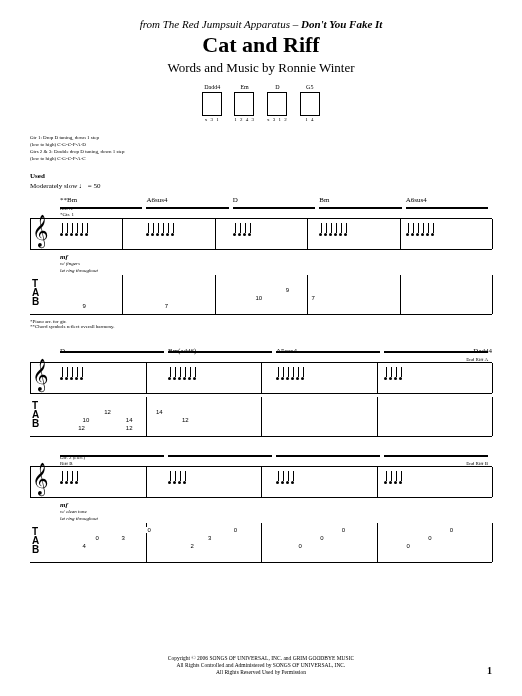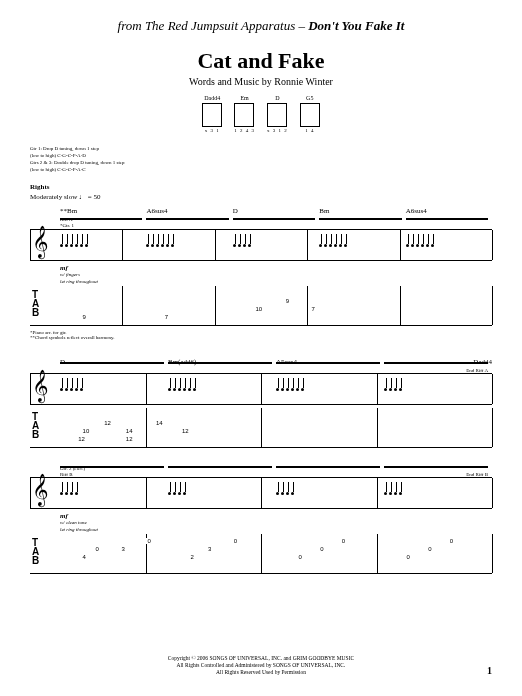--- a/index.html
+++ b/index.html
@@ -6,24 +6,24 @@
   body {
     width: 522px;
     height: 696px;
     background: #fff;
     font-family: Georgia, 'Times New Roman', serif;
     color: #000;
     position: relative;
     padding: 18px 30px 20px 30px;
   }
   .header { text-align: center; margin-bottom: 8px; }
-  .from-line { font-size: 13px; font-style: italic; margin-bottom: 14px; }
+  .from-line { font-size: 11px; font-style: italic; margin-bottom: 2px; }
   .from-line .album { font-weight: bold; font-style: italic; }
   .title { font-size: 22px; font-weight: bold; margin-bottom: 2px; }
-  .credits { font-size: 10px; margin-bottom: 8px; }
+  .credits { font-size: 13px; margin-bottom: 8px; }
   .chord-diagrams { display: flex; justify-content: center; gap: 12px; margin-bottom: 12px; }
   .chord-box { text-align: center; }
   .chord-label { font-size: 6px; margin-bottom: 2px; }
   .chord-grid {
     width: 20px; height: 24px;
     border: 0.5px solid #000;
     position: relative;
     background-image:
       linear-gradient(to right, #000 0.5px, transparent 0.5px),
       linear-gradient(to bottom, #000 0.5px, transparent 0.5px);
@@ -138,21 +138,21 @@
   }
 </style>
 </head>
 <body>
 
 <div class="header">
   <div class="from-line">
     <span>from The Red Jumpsuit Apparatus –</span>
     <span class="album">Don't You Fake It</span>
   </div>
-  <h1 class="title">Cat and Fake</h1>
+  <h1 class="title">Cat and Riff</h1>
   <div class="credits">Words and Music by Ronnie Winter</div>
 </div>
 
 <div class="chord-diagrams">
   <div class="chord-box">
     <div class="chord-label">Dadd4</div>
     <div class="chord-grid"></div>
     <div class="chord-fingering">x 3 1</div>
   </div>
   <div class="chord-box">
@@ -172,21 +172,21 @@
   </div>
 </div>
 
 <div class="tuning-notes">
   <div>Gtr 1: Drop D tuning, down 1 step</div>
   <div>(low to high) C-G-C-F-A-D</div>
   <div>Gtrs 2 &amp; 3: Double drop D tuning, down 1 step</div>
   <div>(low to high) C-G-C-F-A-C</div>
 </div>
 
-<div class="section-label">Rights</div>
+<div class="section-label">Used</div>
 <div class="tempo">Moderately slow ♩ = 50</div>
 
 <div class="staff-system">
   <div class="chord-row">
     <div class="chord-cell">**Bm</div>
     <div class="chord-cell">A6sus4</div>
     <div class="chord-cell">D</div>
     <div class="chord-cell">Bm</div>
     <div class="chord-cell">A6sus4</div>
   </div>

